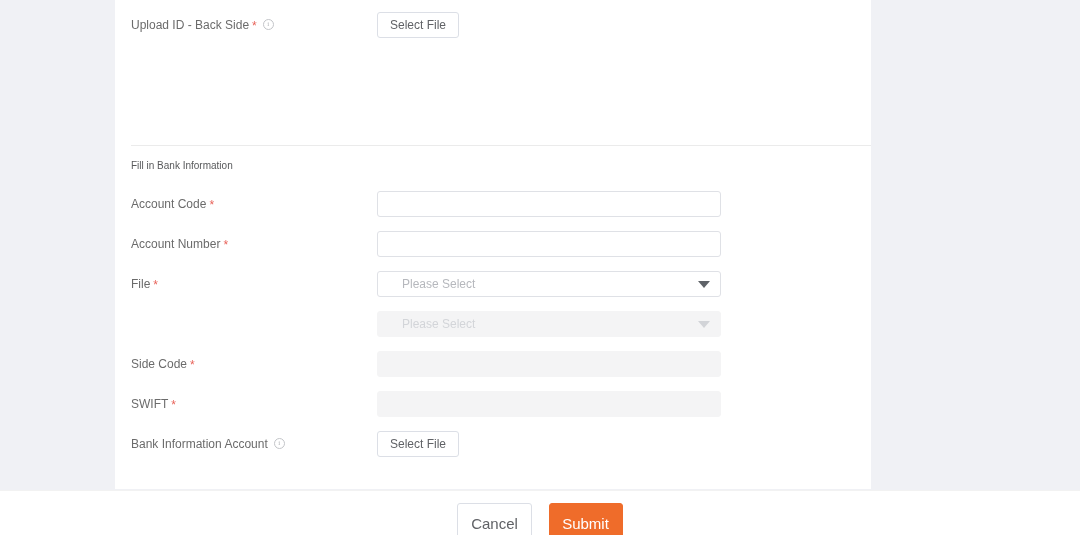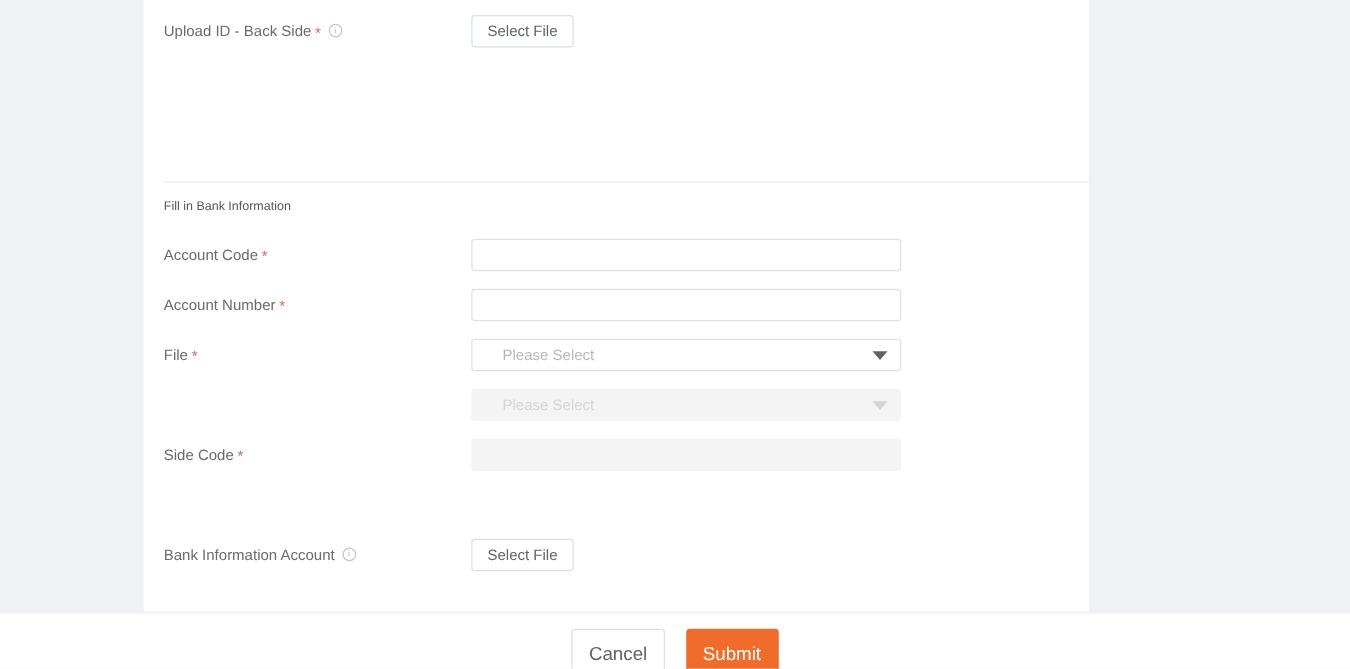--- a/index.html
+++ b/index.html
@@ -293,20 +293,28 @@
 
       <div class="form-row" style="top:351px;">
         <div class="form-label">
           <span>Side Code</span><span class="req">*</span>
         </div>
         <div class="ctrl">
           <input class="text-input disabled" type="text" disabled="" placeholder="" style="">
         </div>
       </div>
 
+      <div class="form-row" style="top:391px;">
+        <div class="form-label">
+          <span>SWIFT</span><span class="req">*</span>
+        </div>
+        <div class="ctrl">
+          <input class="text-input disabled" type="text" disabled="" placeholder="" style="">
+        </div>
+      </div>
 
       <div class="form-row" style="top:431px;">
         <div class="form-label">
           <span>Bank Information Account</span><i class="info-icon">i</i>
         </div>
         <div class="ctrl">
           <button class="file-btn">Select File</button>
         </div>
       </div>
 

